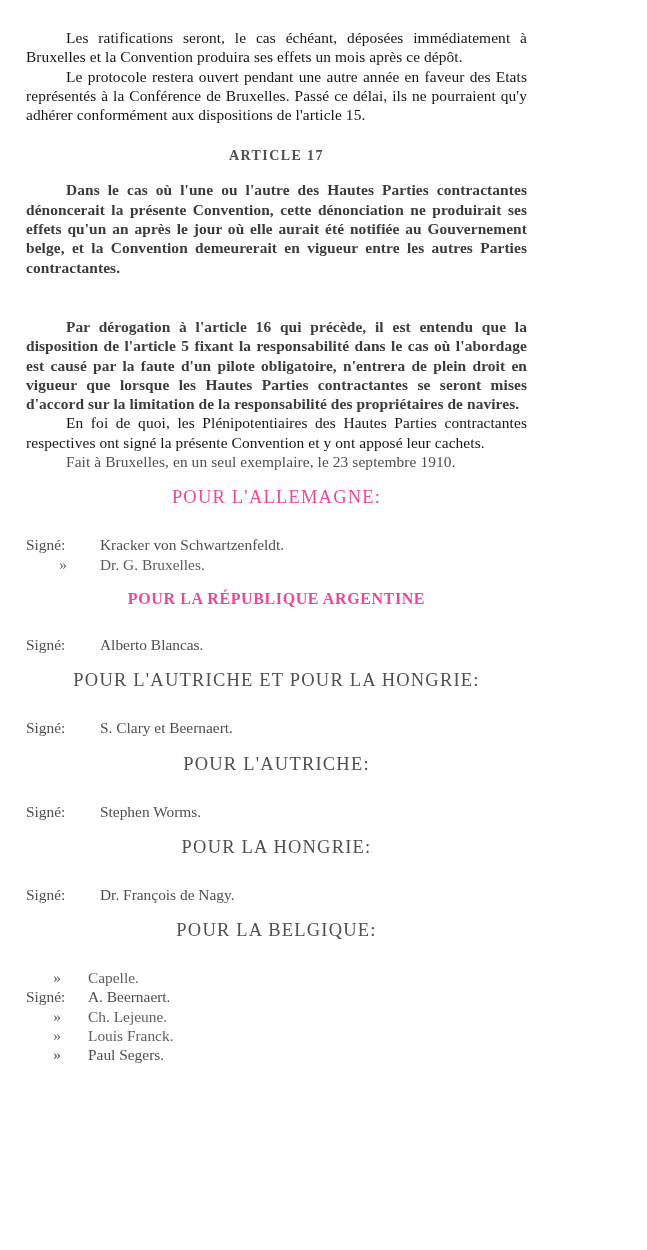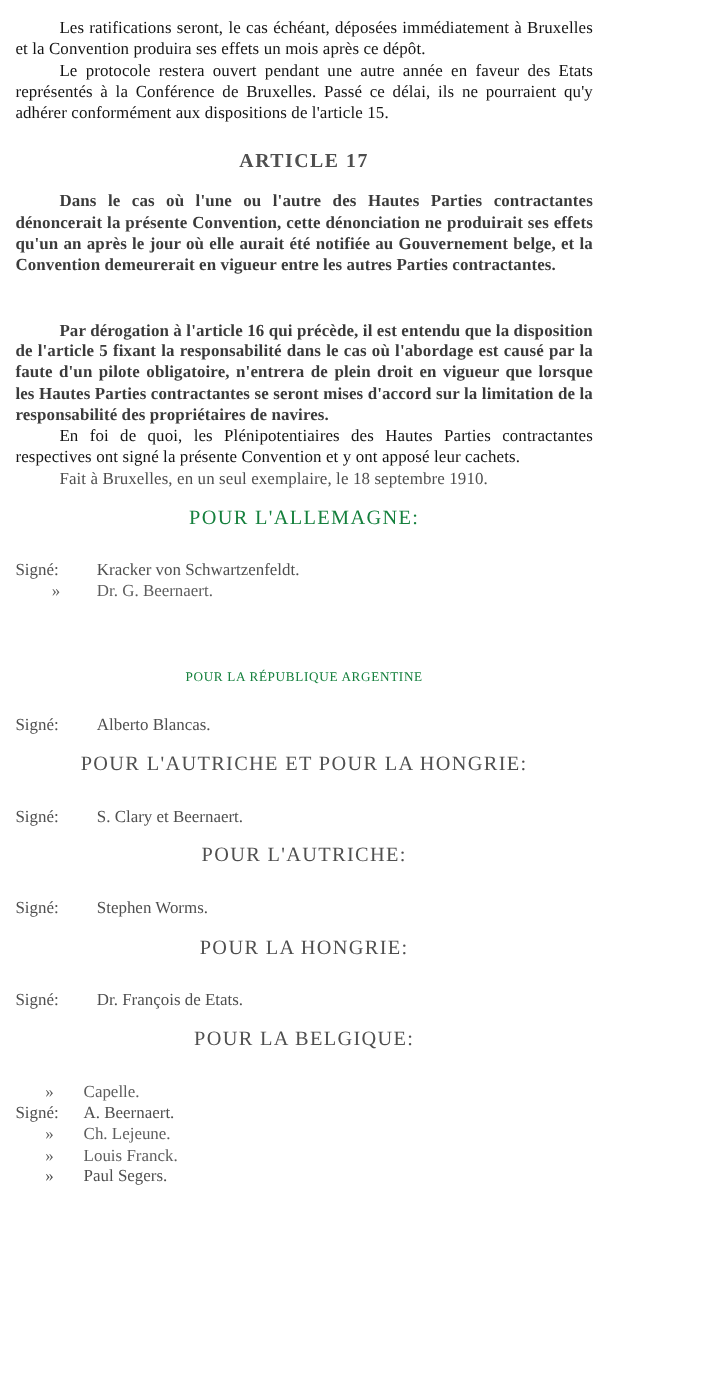--- a/index.html
+++ b/index.html
@@ -11,21 +11,21 @@
     width: 647px;
     height: 1250px;
     font-family: "Liberation Serif", serif;
     color: #1a1a1a;
     overflow: hidden;
   }
   .page {
     position: relative;
     width: 553px;
     height: 1250px;
-    padding: 0;
+    padding: 12px;
     box-sizing: border-box;
   }
   .body-text {
     margin: 0;
     padding: 0 14px 0 14px;
     text-align: justify;
     font-size: 15.4px;
     line-height: 19.3px;
     letter-spacing: 0.1px;
     color: #141414;
@@ -33,31 +33,31 @@
   .indent {
     text-indent: 40px;
   }
   .blk {
     margin: 0;
   }
   .gap-sm { height: 9px; }
   .gap-md { height: 16px; }
   .gap-lg { height: 24px; }
   .article-head {
-    font-size: 18px;
+    font-size: 14px;
     letter-spacing: 1.4px;
     font-weight: 700;
     text-align: center;
     color: #1d1d1d;
   }
   .section-head {
     font-size: 18.5px;
     letter-spacing: 1.2px;
     text-align: center;
-    color: #15803d;
+    color: #ec4899;
     font-weight: 400;
   }
   .faded-1 { color: #3b3b3b; font-weight: bold; }
   .faded-2 { color: #4f4f4f; }
   .faded-3 { color: #5e5e5e; }
 
   .sig-block {
     padding: 0 14px;
     font-size: 15.4px;
     line-height: 19.3px;
@@ -105,37 +105,37 @@
 
   <div class="gap-lg"></div>
 
 
   <div class="gap-md"></div>
 
   <p class="body-text indent blk faded-1">Par dérogation à l'article 16 qui précède, il est entendu que la disposition de l'article 5 fixant la responsabilité dans le cas où l'abordage est causé par la faute d'un pilote obligatoire, n'entrera de plein droit en vigueur que lorsque les Hautes Parties contractantes se seront mises d'accord sur la limitation de la responsabilité des propriétaires de navires.</p>
 
   <p class="body-text indent blk">En foi de quoi, les Plénipotentiaires des Hautes Parties contractantes respectives ont signé la présente Convention et y ont apposé leur cachets.</p>
 
-  <p class="body-text indent blk faded-2">Fait à Bruxelles, en un seul exemplaire, le 18 septembre 1910.</p>
+  <p class="body-text indent blk faded-2">Fait à Bruxelles, en un seul exemplaire, le 23 septembre 1910.</p>
 
   <div class="gap-md"></div>
 
   <div class="head-wrap">
     <div class="section-head">POUR L'ALLEMAGNE:</div>
   </div>
   <div class="gap-sm"></div>
   <div class="sig-block sig-list">
     <div class="sig-line faded-2"><span class="sig-lead">Signé:</span><span>Kracker von Schwartzenfeldt.</span></div>
-    <div class="sig-line faded-3"><span class="sig-dash">»</span><span>Dr. G. Beernaert.</span></div>
+    <div class="sig-line faded-3"><span class="sig-dash">»</span><span>Dr. G. Bruxelles.</span></div>
   </div>
 
   <div class="gap-md"></div>
 
   <div class="head-wrap">
-    <div class="section-head" style="font-size:12px;font-weight:400;letter-spacing:0.6px;margin-top:44px;">POUR LA RÉPUBLIQUE ARGENTINE</div>
+    <div class="section-head" style="font-size:16px;font-weight:700;letter-spacing:0.6px;">POUR LA RÉPUBLIQUE ARGENTINE</div>
   </div>
   <div class="gap-sm"></div>
   <div class="sig-block sig-list">
     <div class="sig-line faded-2"><span class="sig-lead">Signé:</span><span>Alberto Blancas.</span></div>
   </div>
 
   <div class="gap-md"></div>
 
   <div class="head-wrap">
     <div class="section-head faded-2">POUR L'AUTRICHE ET POUR LA HONGRIE:</div>
@@ -155,21 +155,21 @@
     <div class="sig-line faded-2"><span class="sig-lead">Signé:</span><span>Stephen Worms.</span></div>
   </div>
 
   <div class="gap-md"></div>
 
   <div class="head-wrap">
     <div class="section-head faded-2">POUR LA HONGRIE:</div>
   </div>
   <div class="gap-sm"></div>
   <div class="sig-block sig-list">
-    <div class="sig-line faded-2"><span class="sig-lead">Signé:</span><span>Dr. François de Etats.</span></div>
+    <div class="sig-line faded-2"><span class="sig-lead">Signé:</span><span>Dr. François de Nagy.</span></div>
   </div>
 
   <div class="gap-md"></div>
 
   <div class="head-wrap">
     <div class="section-head faded-2">POUR LA BELGIQUE:</div>
   </div>
   <div class="gap-sm"></div>
   <div class="sig-block sig-list">
     <div class="sig-line faded-3"><span class="sig-dash" style="width:62px">»</span><span>Capelle.</span></div>

